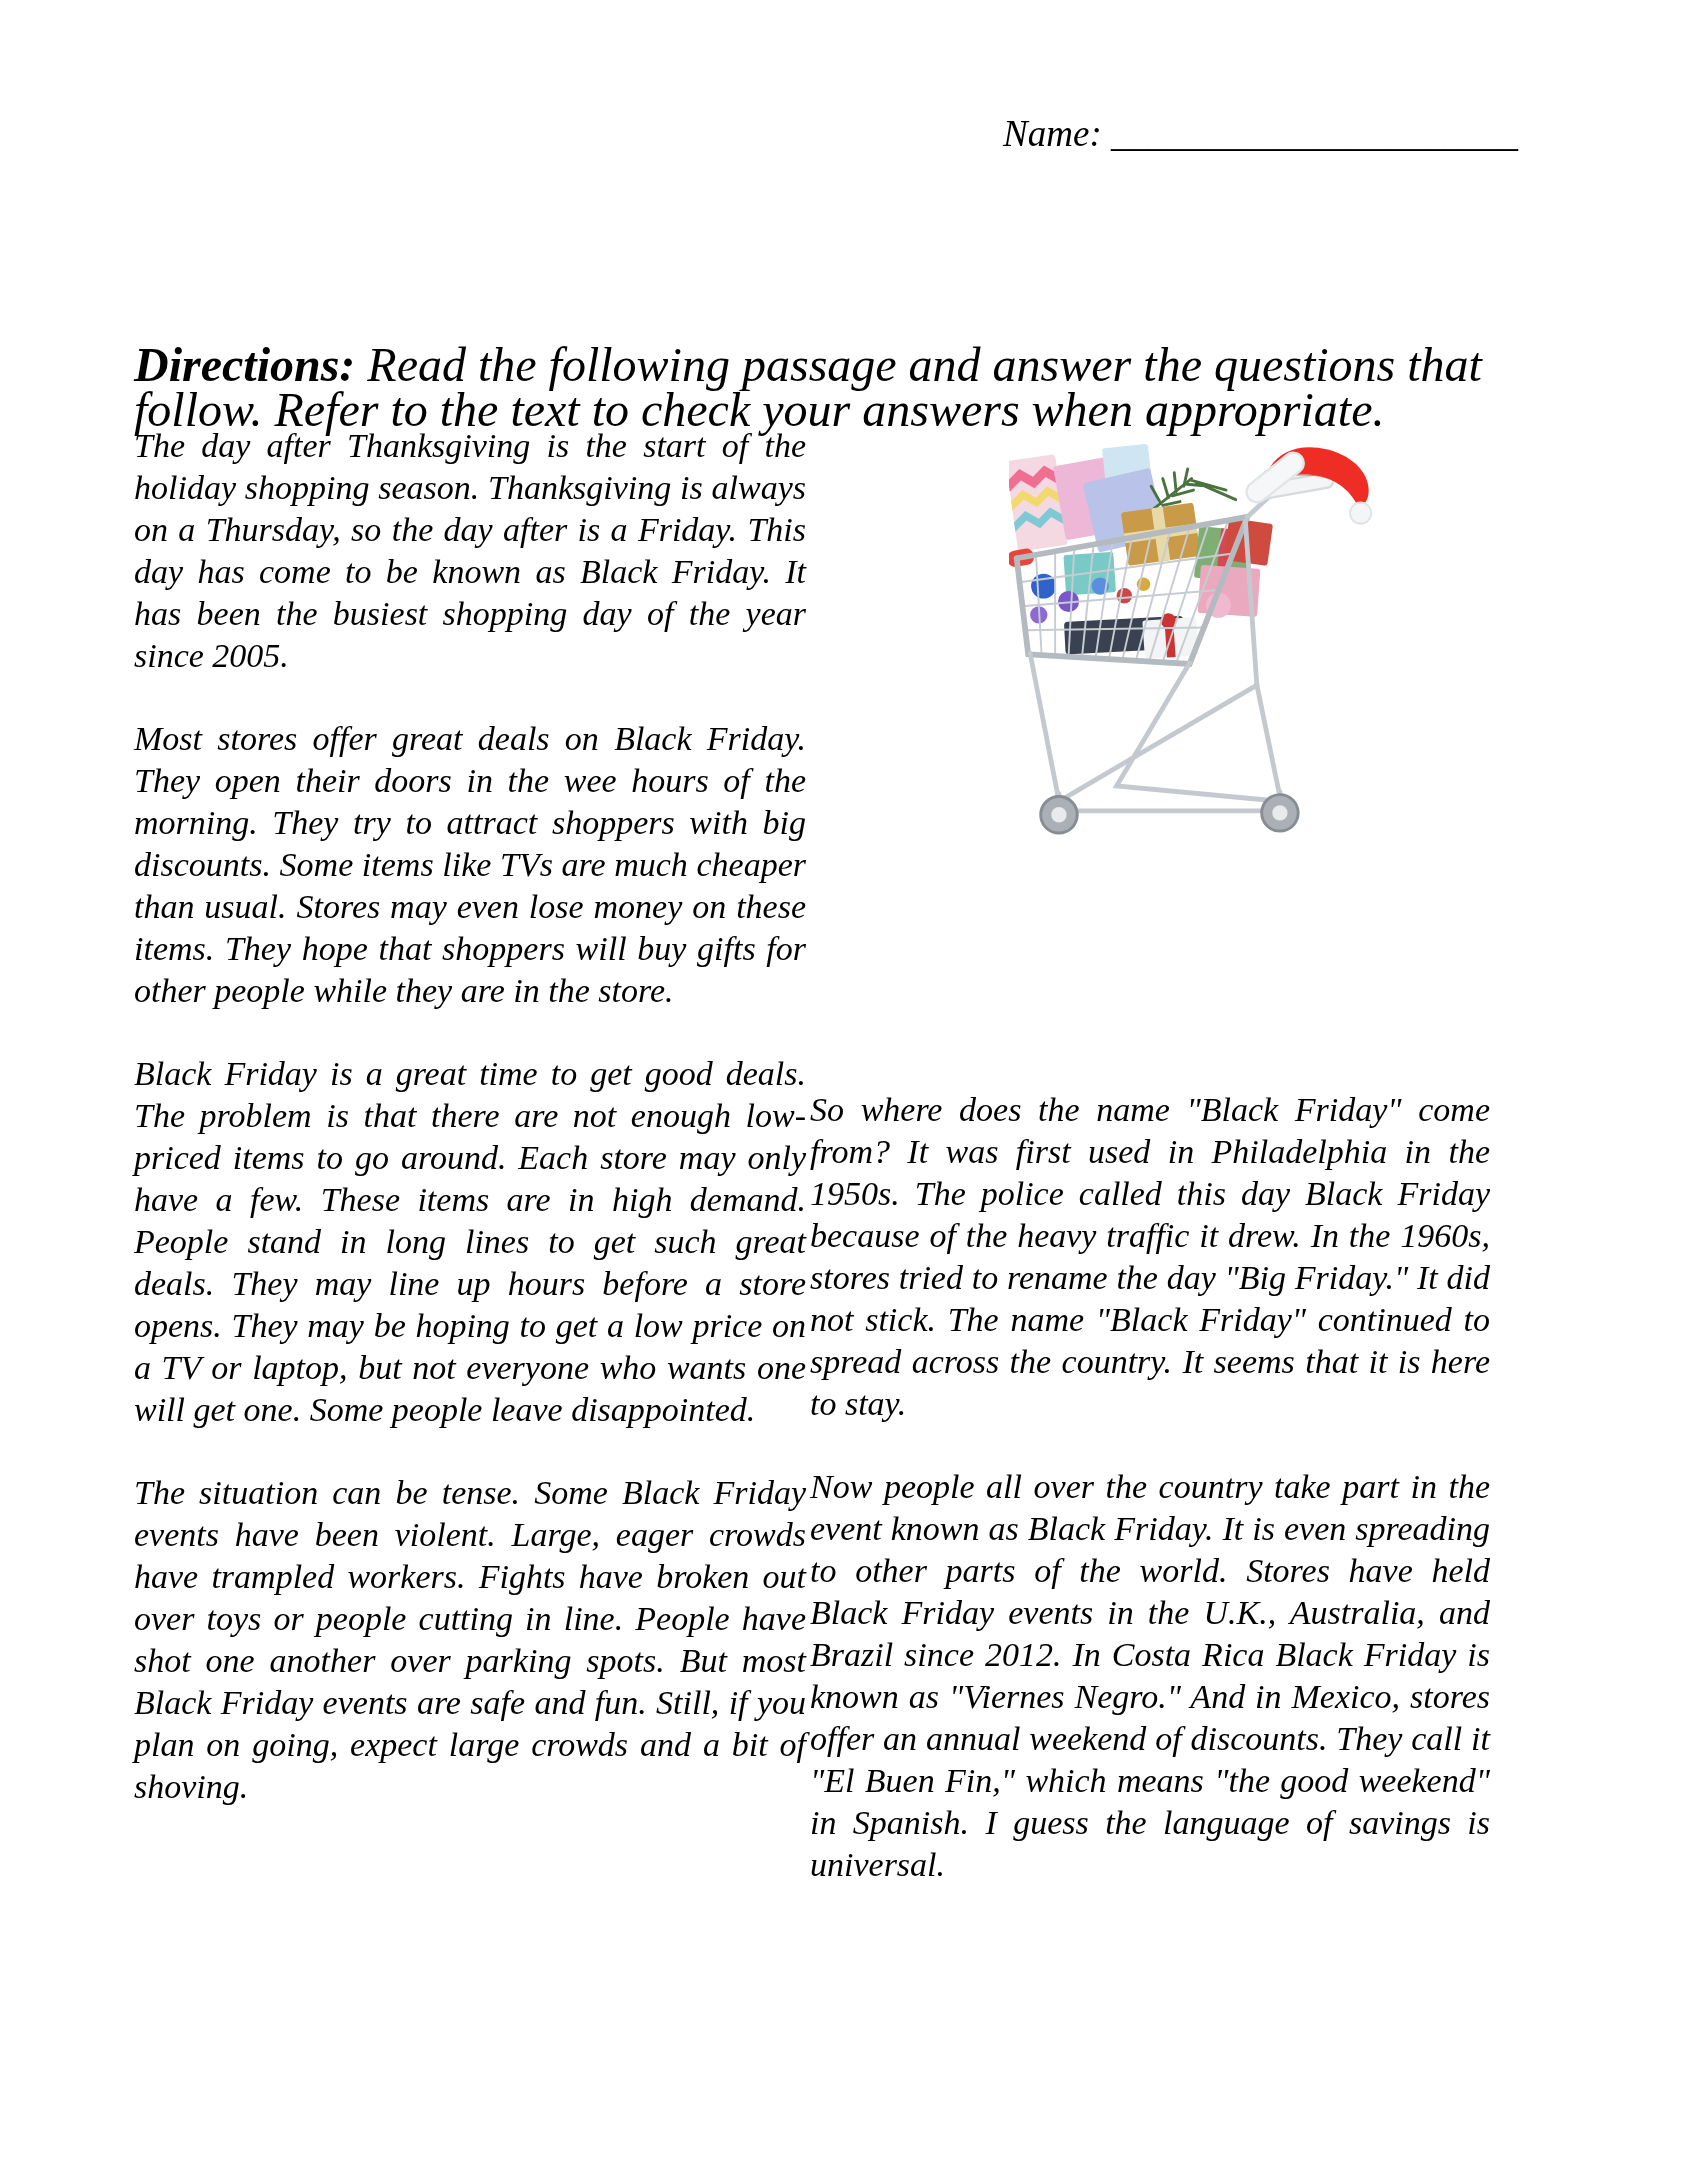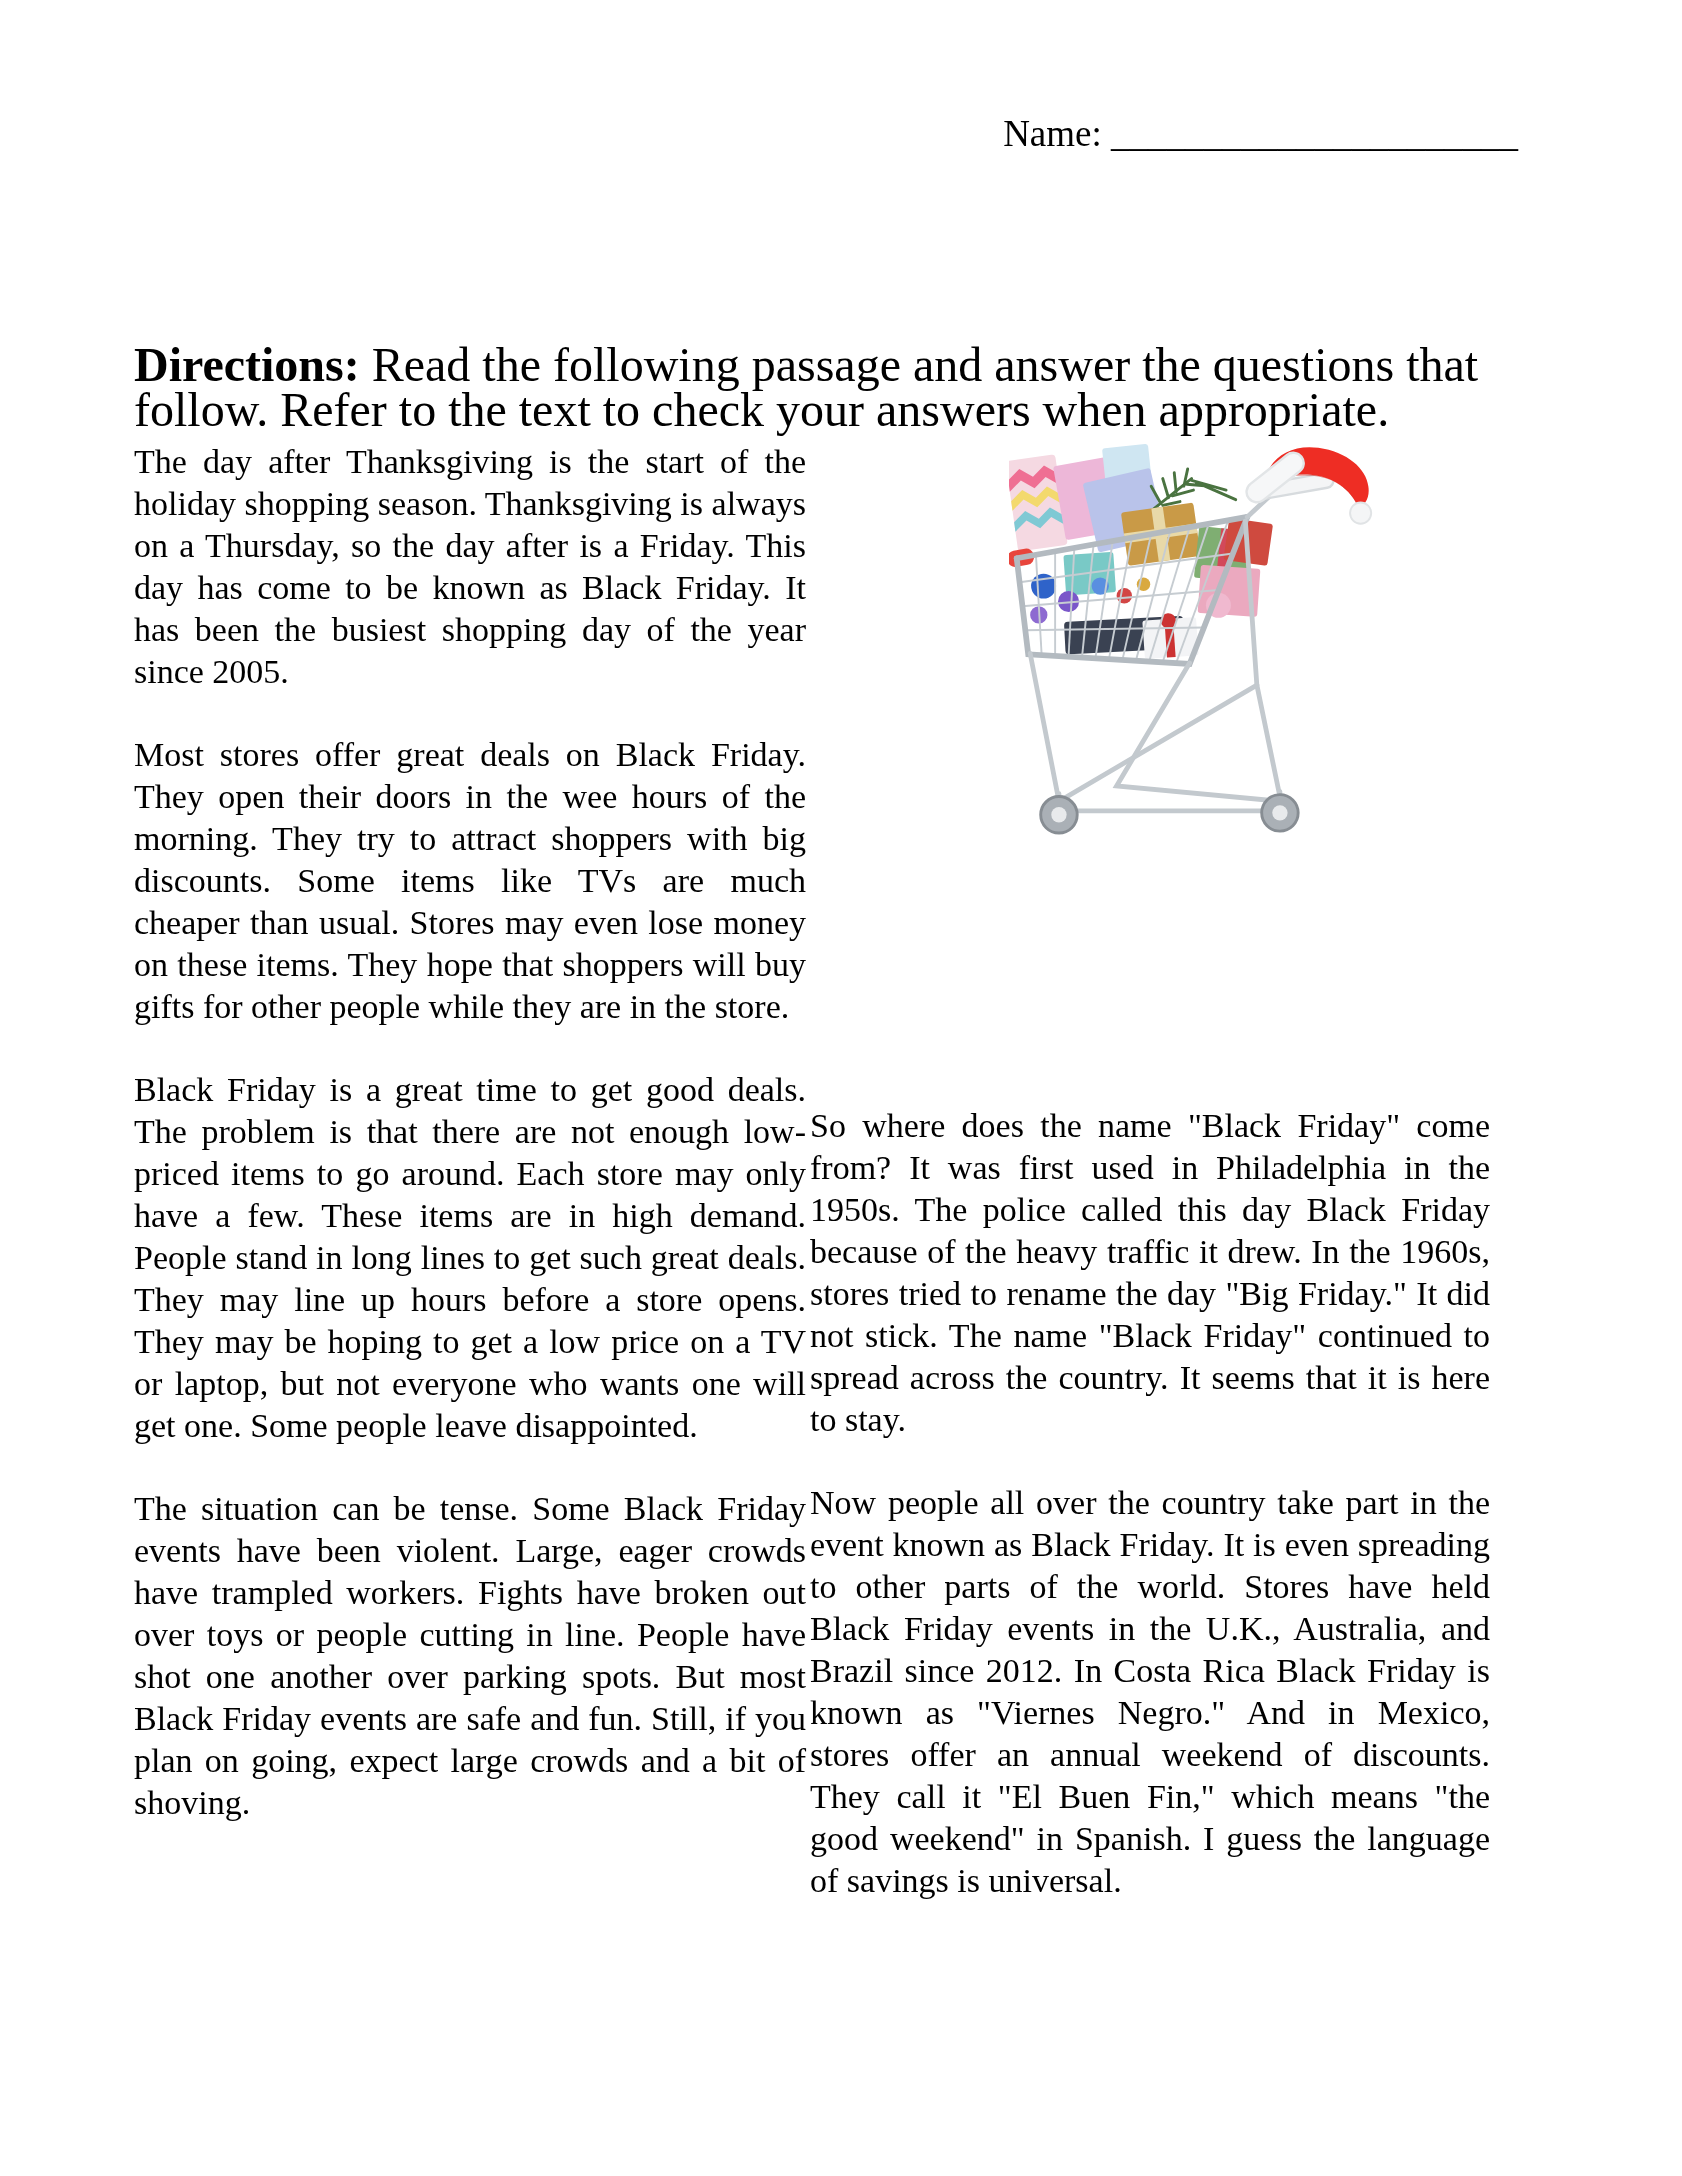--- a/index.html
+++ b/index.html
@@ -4,20 +4,21 @@
 <style>
   html,body { margin:0; padding:0; background:#ffffff; }
   .page {
     position:relative;
     width:1682px;
     height:2177px;
     background:#ffffff;
     color:#000000;
     font-family:"Liberation Serif", serif;
     overflow:hidden;
+    font-style:italic;
   }
 
   
   .name-block {
     position:absolute;
     top:113px;
     right:164px;
     font-size:37px;
     line-height:42px;
     white-space:nowrap;
@@ -44,21 +45,21 @@
     line-height:45px;
   }
 
   
   .col {
     position:absolute;
     font-size:34px;
     line-height:42px;
     text-align:justify;
   }
-  .col p { margin:16px 0 41px 0; }
+  .col p { margin:0 0 41px 0; }
   .col-left  { left:134px; top:425px;  width:672px; }
   .col-right { left:810px; top:1089px; width:680px; }
 
   
   .cart-wrap {
     position:absolute;
     left:1009px;
     top:440px;
     width:367px;
     height:396px;

